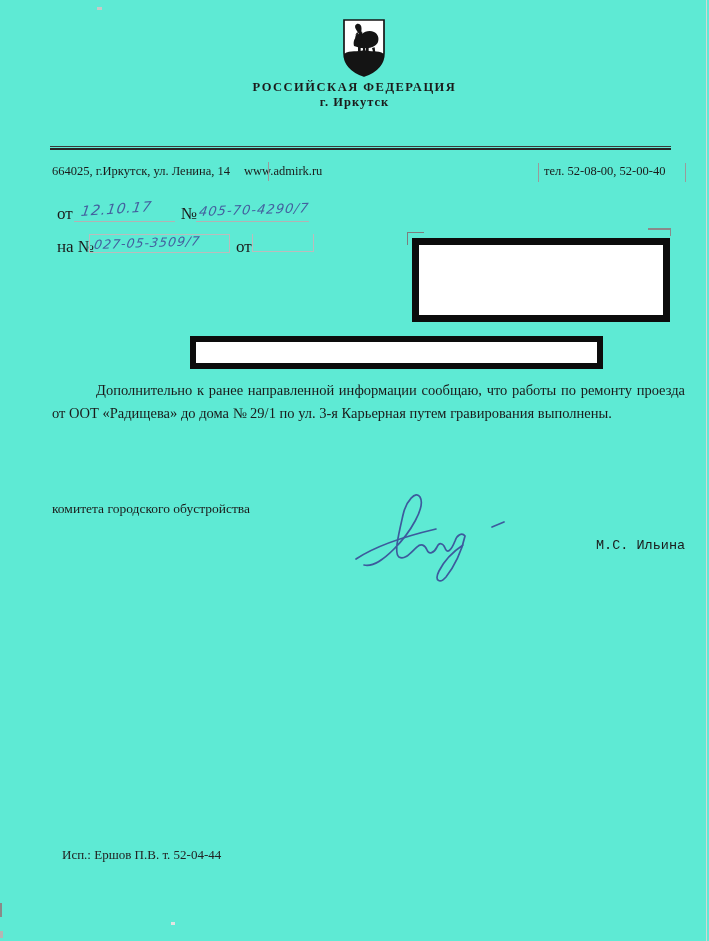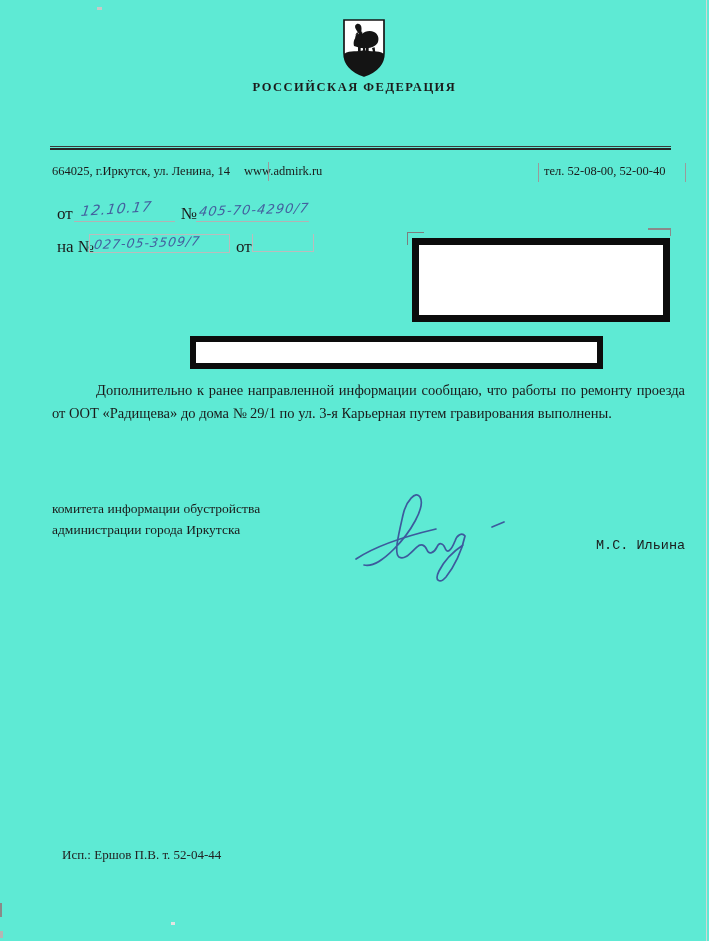--- a/index.html
+++ b/index.html
@@ -64,20 +64,21 @@
       <path d="M20,42 C18,34 22,28 28,26 C26,20 20,16 22,11 C24,7 30,8 31,13 C32,17 30,21 32,24
                C36,20 44,18 50,21 C56,24 58,30 56,36 C54,41 48,44 42,45 L42,50 L38,50 L38,45
                L30,45 L30,50 L26,50 L26,44 Z" fill="#141414"></path>
       <circle cx="27" cy="29" r="5" fill="#141414"></circle>
       <path d="M22,25 L25,21 L27,25 Z M29,24 L32,20 L33,25 Z" fill="#141414"></path>
       <path d="M47,45 L49,52 L52,52 L51,44 Z M33,44 L34,51 L37,51 L37,44 Z" fill="#141414"></path>
     </svg>
   </div>
 
   <div class="abs center country">РОССИЙСКАЯ  ФЕДЕРАЦИЯ</div>
+  <div class="abs center city">г. Иркутск</div>
   <div class="abs rule"></div>
 
   <div class="abs addr-row">
     <span>664025,  г.Иркутск, ул. Ленина, 14</span><span class="addr-gap"></span><span>www.admirk.ru</span>
   </div>
   <div class="abs vtick" style="top:162px;left:268px;height:19px;"></div>
   <div class="abs phone-box">тел. 52-08-00, 52-00-40</div>
 
   <div class="abs lbl" style="top:204px;left:57px;">от</div>
   <div class="abs field" style="top:202px;left:74px;width:101px;height:19px;">
@@ -99,22 +100,21 @@
 
   <div class="abs markA" style="top:232px;left:407px;width:16px;height:12px;"></div>
   <div class="abs markB" style="top:228px;left:648px;width:22px;height:6px;"></div>
 
   <div class="abs redact" style="top:238px;left:412px;width:244px;height:70px;"></div>
   <div class="abs redact2" style="top:336px;left:190px;width:401px;height:21px;"></div>
 
   <div class="abs body-par">Дополнительно к ранее направленной информации сообщаю, что работы по ремонту проезда от ООТ «Радищева» до дома № 29/1 по ул. 3-я Карьерная путем гравирования выполнены.</div>
 
   <div class="abs sig-title">
-    <div>комитета информации обустройства</div>
-    <div>администрации города Иркутска</div>
+    <div>комитета городского обустройства</div>
   </div>
 
   <div class="abs" style="top:487px;left:350px;width:165px;height:105px;">
     <svg width="165" height="105" viewBox="0 0 165 105" xmlns="http://www.w3.org/2000/svg" fill="none" stroke="#3d5a9d" stroke-width="1.7" stroke-linecap="round">
 
       <path d="M6,72 C24,60 52,50 86,42"></path>
 
       <path d="M14,78 C24,80 34,72 44,62 C60,46 76,20 70,10 C66,3 56,14 53,28
                C48,50 44,66 49,70 C55,74 62,64 67,60 C71,56 75,58 77,63
                C79,68 84,66 87,60 C89,55 93,56 95,61 C97,67 101,64 105,54

